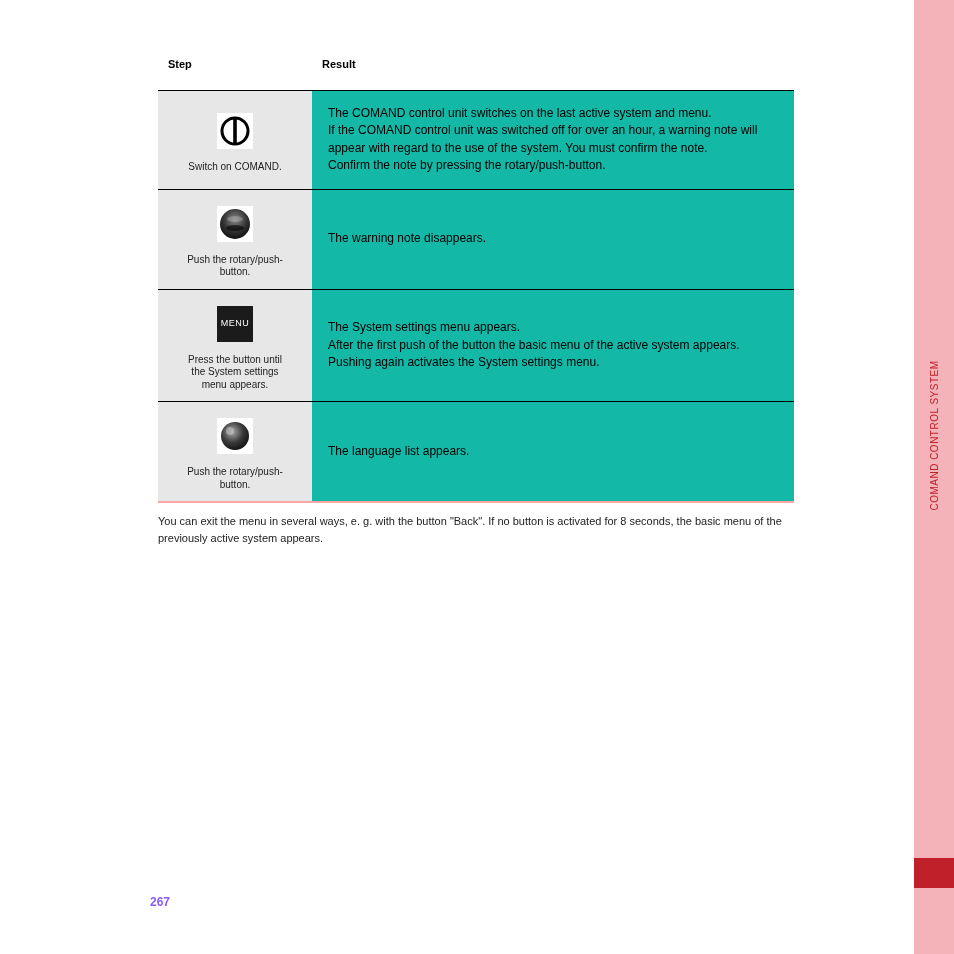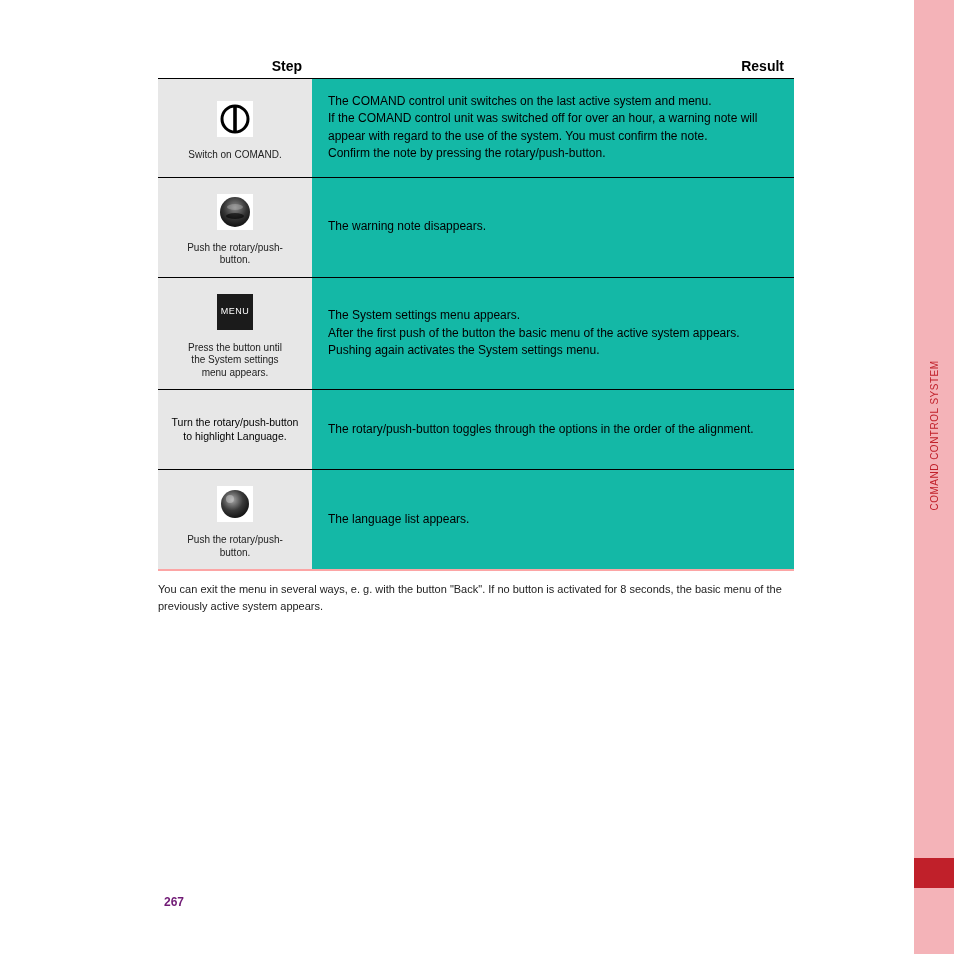--- a/index.html
+++ b/index.html
@@ -11,38 +11,38 @@
   .side-tab .label { position: absolute; top: 430px; left: 50%; transform: translateX(-50%) rotate(-90deg); transform-origin: center; white-space: nowrap; font-size: 10px; letter-spacing: 0.5px; color: #c0202a; text-transform: uppercase; }
   .side-tab .marker { position: absolute; left: 0; width: 40px; height: 30px; background: #c0202a; top: 858px; }
 
   
   .content { position: absolute; left: 158px; top: 52px; width: 636px; }
 
   h1 { font-size: 26px; font-weight: 500; color: #222; margin-bottom: 8px; }
   .intro { font-size: 12.5px; line-height: 1.5; color: #222; margin-bottom: 28px; }
 
   table { width: 100%; border-collapse: collapse; table-layout: fixed; }
-  thead th { border-bottom: 1px solid #000; padding: 6px 10px 4px; font-size: 14px; font-weight: 700; text-align: right; }
+  thead th { border-bottom: 1px solid #000; padding: 6px 10px 20px; font-size: 11px; font-weight: 700; text-align: left; }
   thead th:first-child { width: 154px; }
   tbody td { border-bottom: 1px solid #000; padding: 10px 28px; vertical-align: middle; font-size: 12px; line-height: 1.45; }
   tbody td.icon-cell { background: #e7e7e7; text-align: center; }
   tbody td.label-only { background: #e7e7e7; text-align: center; font-size: 10.5px; line-height: 1.3; padding: 26px 8px; }
   tbody td.desc-cell { background: #14b8a6; padding: 14px 16px; }
   tbody tr:last-child td { border-bottom: 2px solid #fca5a5; }
 
   .icon-box { display: inline-block; width: 36px; height: 36px; background: #fff; position: relative; vertical-align: middle; margin: 6px 12px; }
   .icon-box.dark { background: #1b1b1b; }
   .icon-box svg { width: 100%; height: 100%; display: block; }
   .icon-label { display: block; font-size: 10px; margin-top: 6px; color: #222; line-height: 1.25; }
 
   
   .menu-txt { color: #fff; font-size: 9px; letter-spacing: 0.5px; position: absolute; top: 50%; left: 50%; transform: translate(-50%, -50%); }
 
   .exit-note { font-size: 11px; line-height: 1.5; margin-top: 10px; color: #222; }
-  .page-num { position: absolute; left: 164px; top: 895px; font-size: 12px; font-weight: 700; color: #701a75; }
+  .page-num { position: absolute; left: 150px; top: 895px; font-size: 12px; font-weight: 700; color: #8b5cf6; }
 </style>
 </head>
 <body>
 
 <div class="page">
   <div class="side-tab">
     <span class="label">COMAND CONTROL SYSTEM</span>
     <div class="marker"></div>
   </div>
 
@@ -94,24 +94,20 @@
         <tr>
           <td class="icon-cell">
             <span class="icon-box dark">
               <span class="menu-txt">MENU</span>
             </span>
             <span class="icon-label">Press the button until the System settings menu appears.</span>
           </td>
           <td class="desc-cell">The System settings menu appears.<br>After the first push of the button the basic menu of the active system appears. Pushing again activates the System settings menu.</td>
         </tr>
 
-        <tr>
-          <td class="label-only">Turn the rotary/push-button to highlight Language.</td>
-          <td class="desc-cell">The rotary/push-button toggles through the options in the order of the alignment.</td>
-        </tr>
 
         <tr>
           <td class="icon-cell">
             <span class="icon-box">
               <svg viewBox="0 0 36 36">
                 <defs>
                   <radialGradient id="g5" cx="40%" cy="35%" r="70%">
                     <stop offset="0%" stop-color="#aaa"></stop>
                     <stop offset="55%" stop-color="#3a3a3a"></stop>
                     <stop offset="100%" stop-color="#0f0f0f"></stop>

